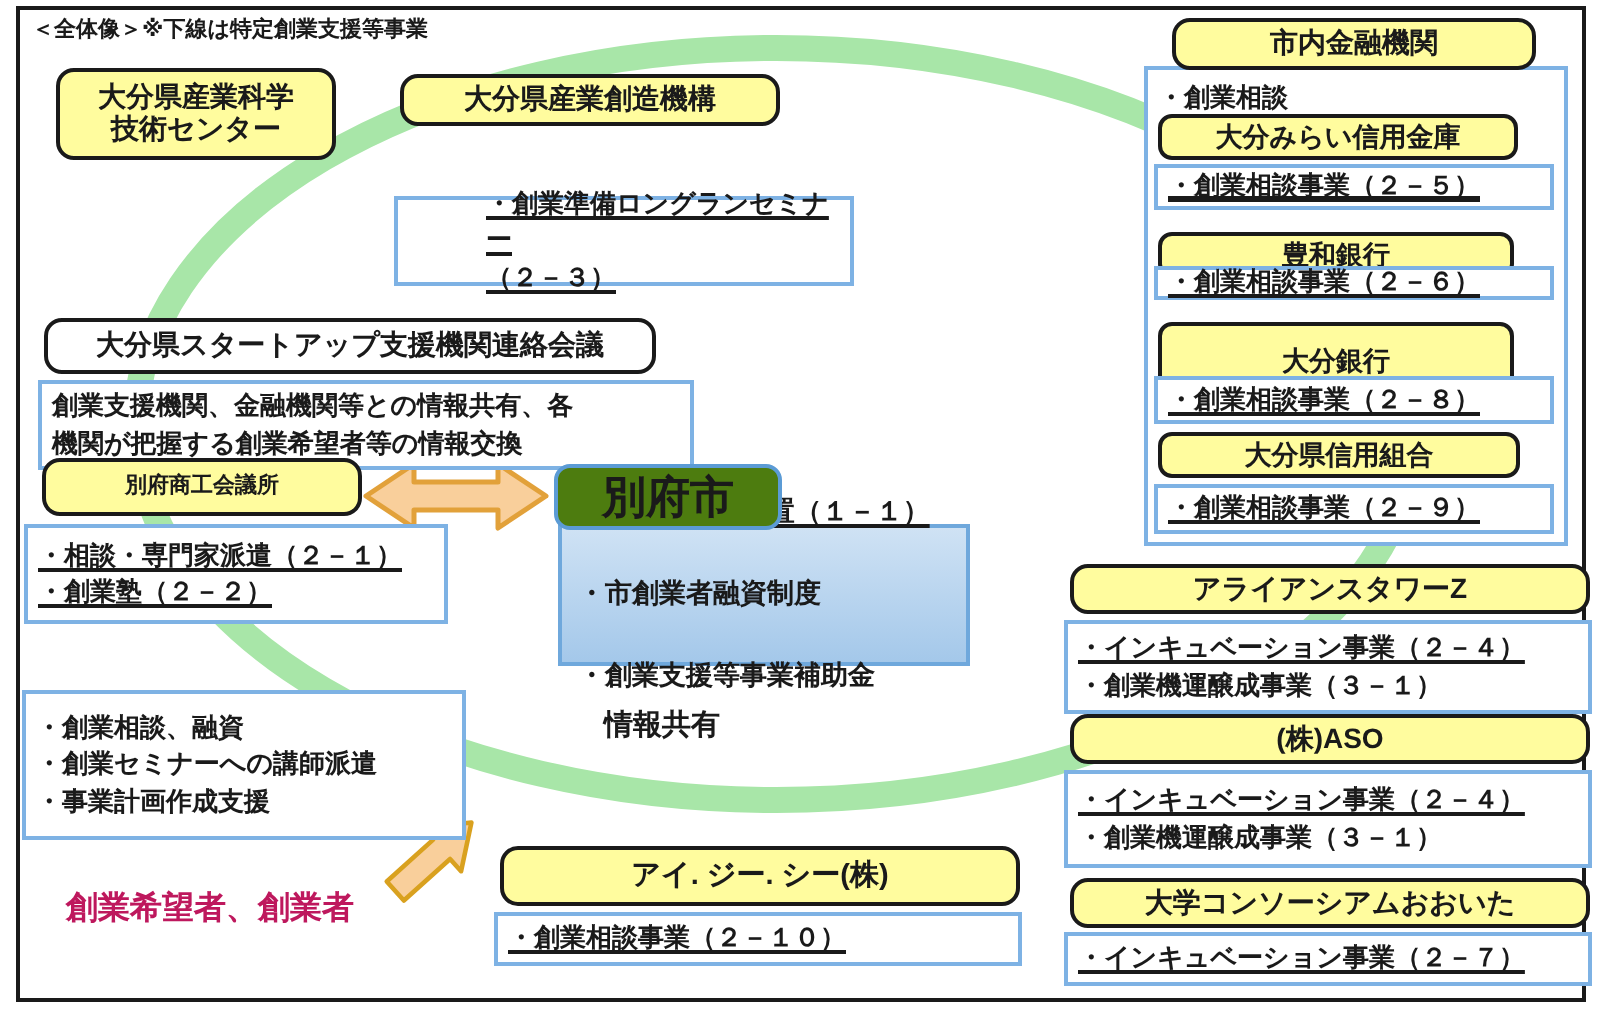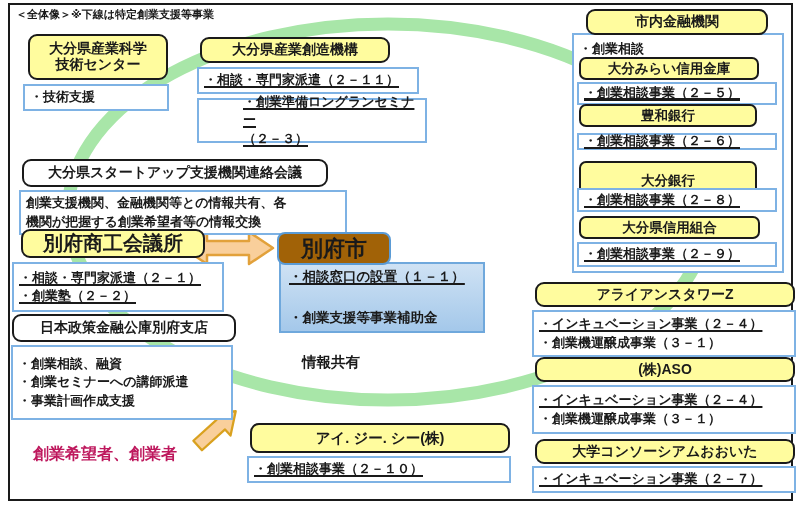--- a/index.html
+++ b/index.html
@@ -26,21 +26,21 @@
   }
   .item-box {
     background:#fff; border:2px solid #7eb2e4; font-size:13px; z-index:2;
     display:flex; flex-direction:column; justify-content:center; padding:2px 5px;
     line-height:1.4; white-space:pre-line;
   }
   .item-box span { display:block; }
   .u { text-decoration:underline; text-decoration-thickness:1.5px; text-underline-offset:2px; }
   .blue-grad { background:linear-gradient(180deg,#cfe2f4 0%,#a4c8ea 100%); border:2px solid #6fa8dc; }
   .beppu-title {
-    background:#a16207; border:2.5px solid #5b9bd5; border-radius:8px; z-index:4;
+    background:#4d7c0f; border:2.5px solid #5b9bd5; border-radius:8px; z-index:4;
     display:flex; align-items:center; justify-content:center; font-size:22px;
   }
   .plain-label { z-index:2; white-space:nowrap; }
   .red { color:#be185d; font-size:16px; }
   .small-yellow { font-size:13.5px; border-radius:7px; }
 </style>
 </head>
 <body>
 
 <div id="canvas">
@@ -48,61 +48,55 @@
   <svg class="ring-svg" width="800" height="506">
     <ellipse cx="388" cy="212" rx="320" ry="188" fill="none" stroke="#a8e6a8" stroke-width="13"></ellipse>
   </svg>
 
   <div class="frame"></div>
 
   <div class="abs page-title">＜全体像＞※下線は特定創業支援等事業</div>
 
   <div class="abs yellow-box" style="left:28px;top:34px;width:140px;height:46px;">大分県産業科学
 技術センター</div>
-  <div class="abs item-box" style="left:23px;top:84px;width:146px;height:27px;">
-    <span>・技術支援</span>
-  </div>
 
   <div class="abs yellow-box" style="left:200px;top:37px;width:190px;height:26px;">大分県産業創造機構</div>
-  <div class="abs item-box" style="left:197px;top:67px;width:222px;height:27px;">
-    <span class="u">・相談・専門家派遣（２－１１）</span>
-  </div>
   <div class="abs item-box" style="left:197px;top:98px;width:230px;height:45px;padding-left:44px;">
     <span class="u">・創業準備ロングランセミナー
 （２－３）</span>
   </div>
 
   <div class="abs black-rounded" style="left:22px;top:159px;width:306px;height:28px;">大分県スタートアップ支援機関連絡会議</div>
   <div class="abs item-box" style="left:19px;top:190px;width:328px;height:45px;">
     <span>創業支援機関、金融機関等との情報共有、各
 機関が把握する創業希望者等の情報交換</span>
   </div>
 
-  <div class="abs yellow-box" style="left:21px;top:229px;width:184px;height:29px;font-size:20px;">別府商工会議所</div>
+  <div class="abs yellow-box" style="left:21px;top:229px;width:160px;height:29px;font-size:11px;">別府商工会議所</div>
   <div class="abs item-box" style="left:12px;top:262px;width:212px;height:50px;">
     <span class="u">・相談・専門家派遣（２－１）</span>
     <span class="u">・創業塾（２－２）</span>
   </div>
 
-  <div class="abs black-rounded" style="left:12px;top:314px;width:224px;height:28px;">日本政策金融公庫別府支店</div>
   <div class="abs item-box" style="left:11px;top:345px;width:222px;height:75px;">
     <span>・創業相談、融資</span>
     <span>・創業セミナーへの講師派遣</span>
     <span>・事業計画作成支援</span>
   </div>
 
   <div class="abs plain-label red" style="left:33px;top:444px;">創業希望者、創業者</div>
 
   <svg class="arrow-svg" style="left:181px;top:229px;" width="94" height="38" viewBox="0 0 94 38">
     <polygon points="2,19 26,3 26,12 68,12 68,3 92,19 68,35 68,26 26,26 26,35" fill="#f9cf9b" stroke="#e2a13a" stroke-width="2.5" stroke-linejoin="round"></polygon>
   </svg>
 
   <div class="abs beppu-title" style="left:277px;top:232px;width:114px;height:33px;">別府市</div>
   <div class="abs item-box blue-grad" style="left:279px;top:262px;width:206px;height:71px;font-size:13.5px;padding-left:8px;gap:22px;">
     <span class="u">・相談窓口の設置（１－１）</span>
+    <span>・市創業者融資制度</span>
     <span>・創業支援等事業補助金</span>
   </div>
 
   <div class="abs plain-label" style="left:302px;top:353px;font-size:14.5px;">情報共有</div>
 
   <svg class="arrow-svg" style="left:184px;top:397px;" width="64" height="64" viewBox="0 0 70 70">
     <g transform="rotate(-42 35 35)">
       <polygon points="8,28 42,28 42,19 64,35 42,51 42,42 8,42" fill="#f9cf9b" stroke="#d9a11f" stroke-width="2.5" stroke-linejoin="round"></polygon>
     </g>
   </svg>
@@ -115,21 +109,21 @@
   <div class="abs item-box" style="left:572px;top:33px;width:212px;height:240px;justify-content:flex-start;padding-top:5px;">
     <span>・創業相談</span>
   </div>
   <div class="abs yellow-box" style="left:586px;top:9px;width:182px;height:26px;">市内金融機関</div>
 
   <div class="abs yellow-box small-yellow" style="left:579px;top:57px;width:180px;height:23px;">大分みらい信用金庫</div>
   <div class="abs item-box" style="left:577px;top:82px;width:200px;height:23px;z-index:3;text-decoration:underline;">
     <span class="u">・創業相談事業（２－５）</span>
   </div>
 
-  <div class="abs yellow-box small-yellow" style="left:579px;top:104px;width:178px;height:23px;">豊和銀行</div>
+  <div class="abs yellow-box small-yellow" style="left:579px;top:116px;width:178px;height:23px;">豊和銀行</div>
   <div class="abs item-box" style="left:577px;top:133px;width:200px;height:17px;z-index:3;">
     <span class="u">・創業相談事業（２－６）</span>
   </div>
 
   <div class="abs yellow-box small-yellow" style="left:579px;top:161px;width:178px;height:40px;">大分銀行</div>
   <div class="abs item-box" style="left:577px;top:188px;width:200px;height:24px;z-index:3;">
     <span class="u">・創業相談事業（２－８）</span>
   </div>
 
   <div class="abs yellow-box small-yellow" style="left:579px;top:216px;width:181px;height:23px;">大分県信用組合</div>

